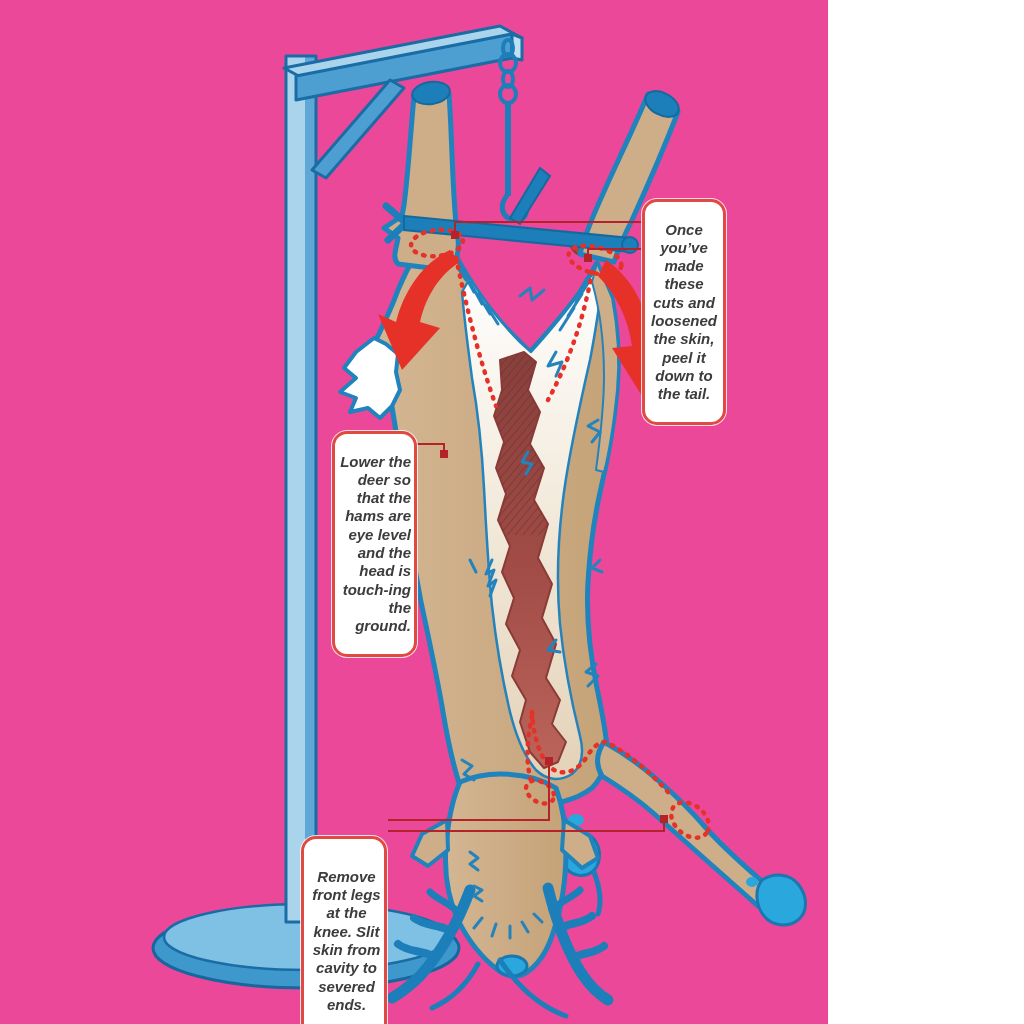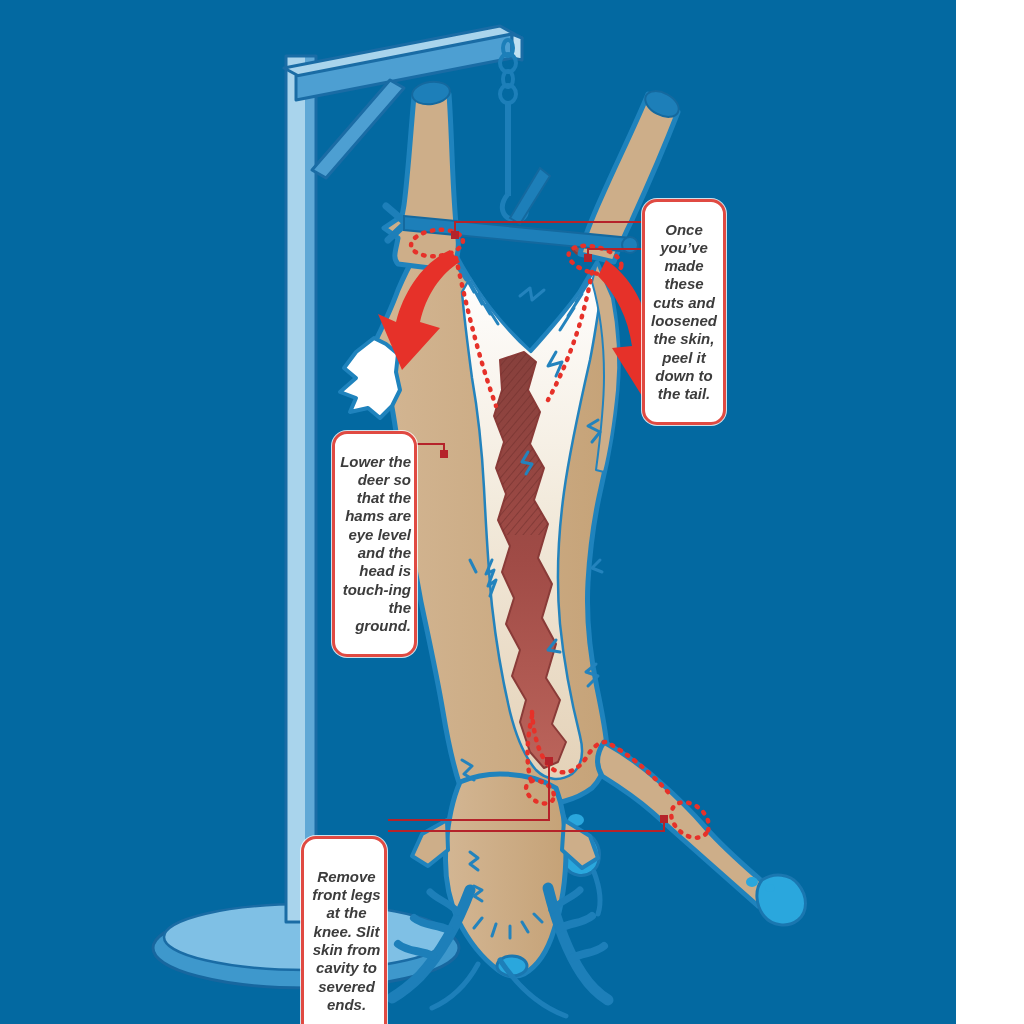--- a/index.html
+++ b/index.html
@@ -1,17 +1,17 @@
 <!DOCTYPE html>
 <html style="--accent-red: #e63129; --leader-red: #b5232a; --callout-border: #e04a42; --callout-text: #3c3c3c; --outline-blue: #1a77b0; --stand-blue: #4d9fd2; --stand-blue-light: #a9d4ec; --solid-blue: #1d7fb9; --hoof-blue: #2aa7dd; --hide-tan: #cdae89; --membrane-cream: #f3ebdd; --meat-red: #a04b46;"><head>
 <meta charset="utf-8">
 <style>
   html,body{margin:0;padding:0;background:#ffffff;}
   .stage{
-    position:relative;width:956px;height:1024px;background:#0369a1;
+    position:relative;width:828px;height:1024px;background:#ec4899;
     overflow:hidden;font-family:"Liberation Sans",sans-serif;
   }
   .stage svg{position:absolute;left:0;top:0;width:1024px;height:1024px;}
   .callout{
     position:absolute;box-sizing:border-box;background:#ffffff;
     border:3px solid var(--callout-border,#e04a42);
     border-radius:15px;
     display:flex;align-items:center;justify-content:center;
     text-align:center;
     font-style:italic;font-weight:600;font-size:15px;line-height:1.22;

